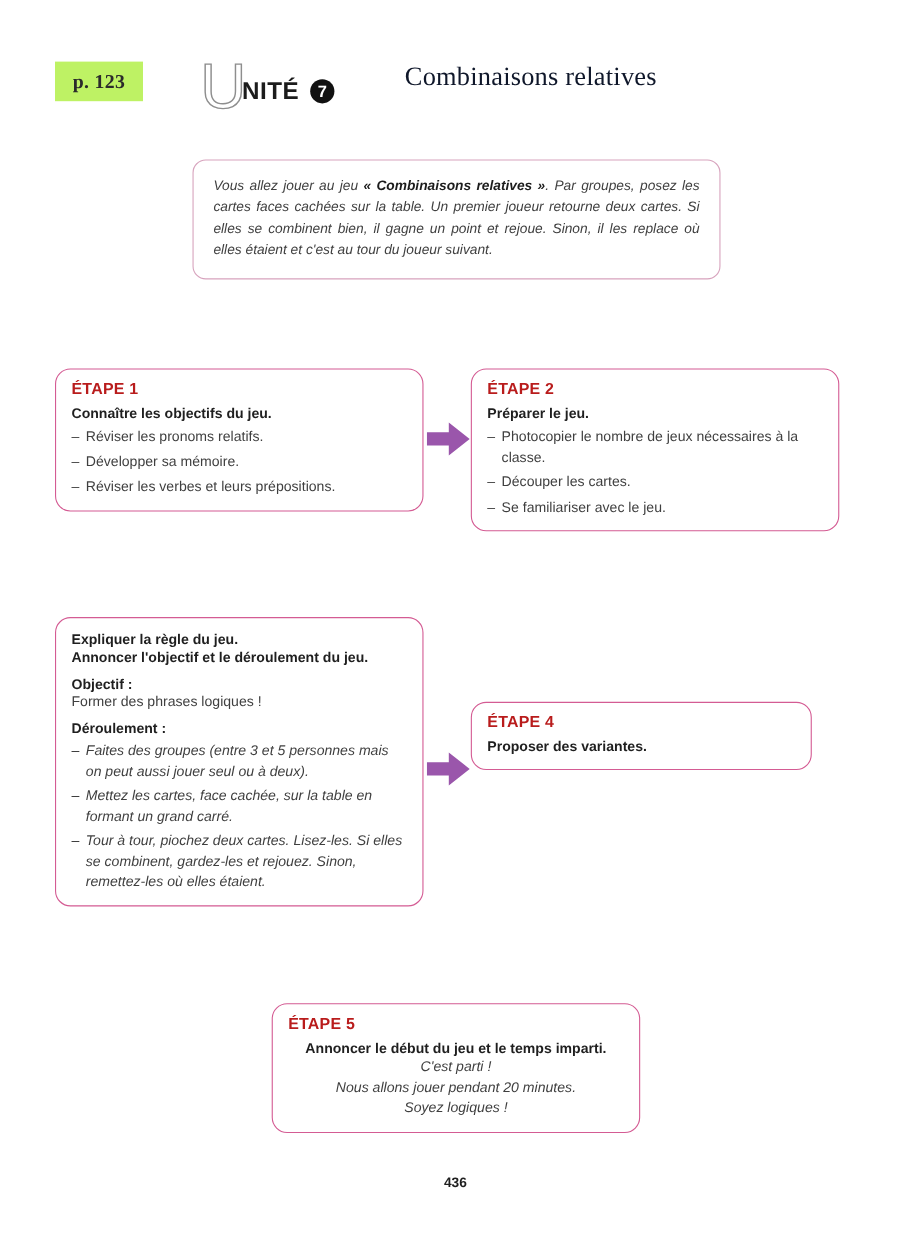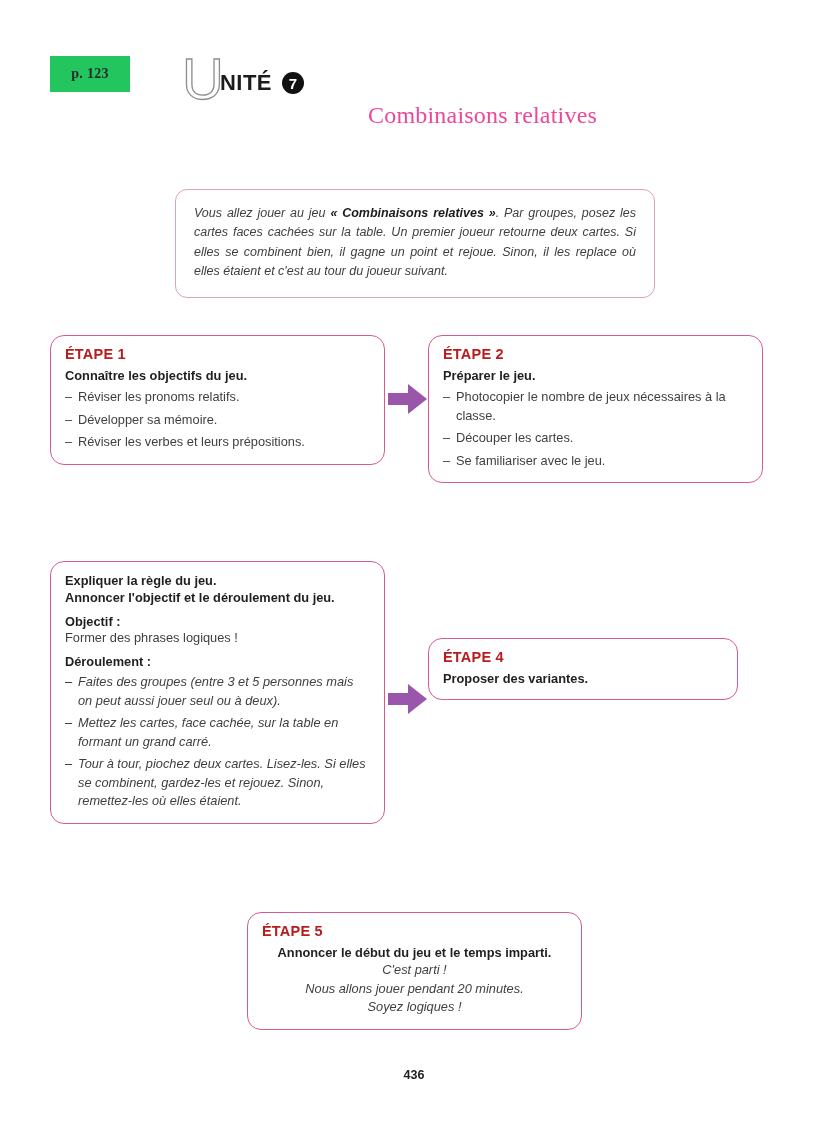--- a/index.html
+++ b/index.html
@@ -23,27 +23,27 @@
     top: 50px;
     width: 720px;
     height: 54px;
   }
   .page-badge {
     position: absolute;
     left: 0;
     top: 6px;
     width: 80px;
     height: 36px;
-    background: #22c55e;
+    background: #bef264;
     display: flex;
     align-items: center;
     justify-content: center;
     font-family: "Liberation Serif", serif;
     font-weight: bold;
-    font-size: 14px;
+    font-size: 18px;
     color: #2b2b2b;
     letter-spacing: 0.3px;
   }
   .unite-block {
     position: absolute;
     left: 132px;
     top: 0;
     display: flex;
     align-items: flex-end;
     height: 52px;
@@ -82,36 +82,34 @@
     position: relative;
     top: -8px;
     left: 6px;
   }
   .unit-title {
     position: absolute;
     left: 318px;
     top: 7px;
     font-family: "Liberation Serif", serif;
     font-size: 24px;
-    color: #ec4899;
+    color: #0f172a;
     letter-spacing: 0.2px;
-    margin-top: 45px;
   }
 
   
   .intro-box {
     position: absolute;
     left: 175px;
     top: 145px;
     width: 480px;
     box-sizing: border-box;
     border: 1.2px solid #d7a3bd;
     border-radius: 12px;
     padding: 14px 18px 15px 18px;
-    margin-top: 44px;
   }
   .intro-text {
     font-style: italic;
     font-size: 12.5px;
     line-height: 1.55;
     text-align: justify;
     color: #3f3f3f;
   }
   .intro-text b {
     font-weight: bold;

